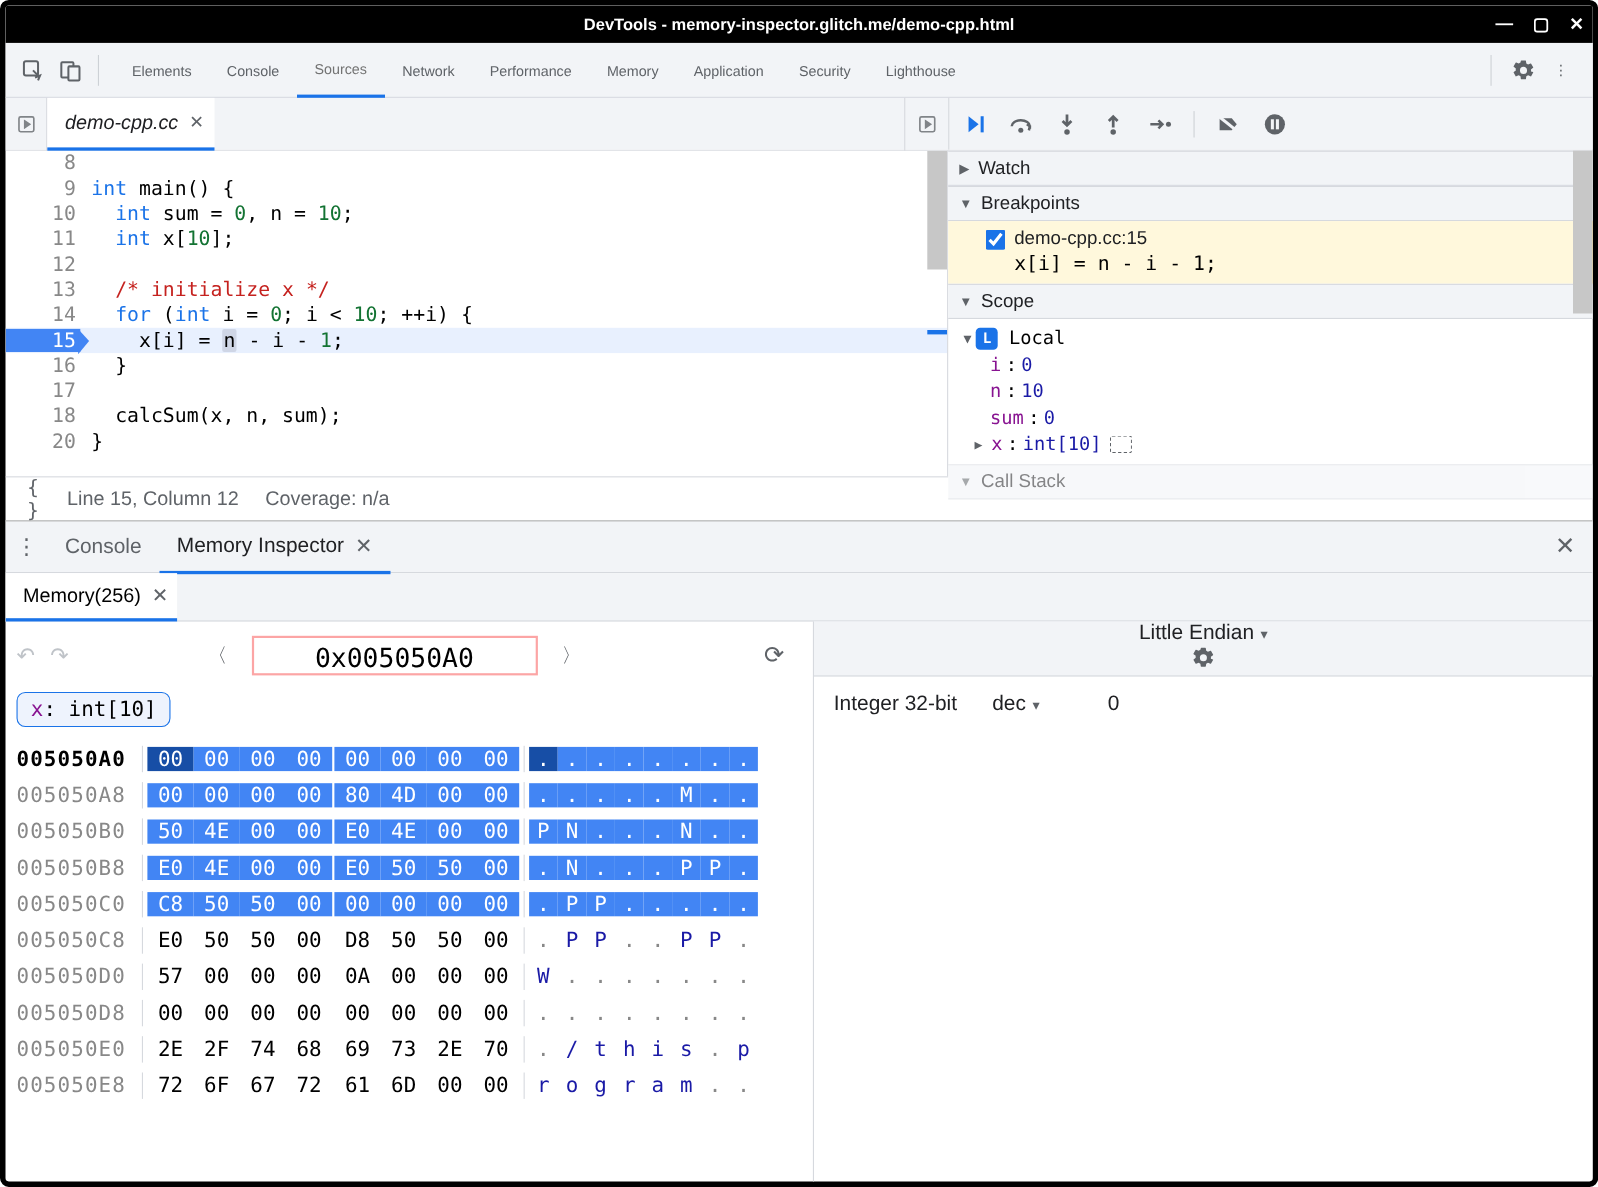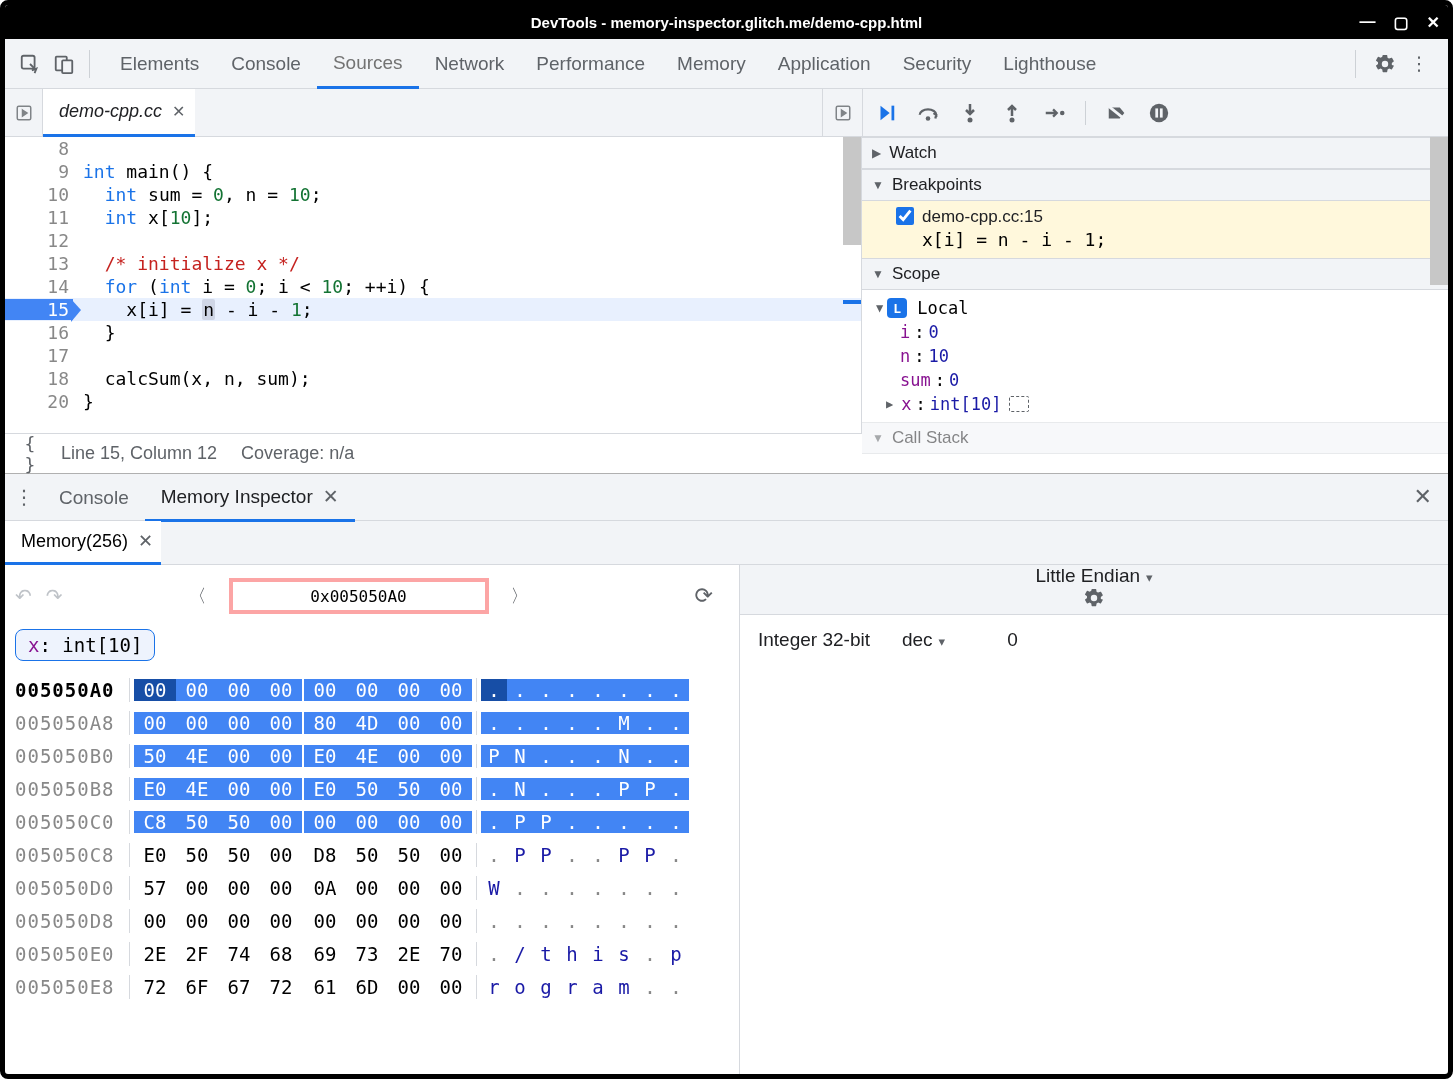--- a/index.html
+++ b/index.html
@@ -1,21 +1,21 @@
 <!DOCTYPE html>
 <html><head>
 <meta charset="utf-8">
 <style>
 * { box-sizing: border-box; margin: 0; padding: 0; }
 body { font-family: "Segoe UI", Arial, sans-serif; background: #fff; width: 1453px; height: 1079px; overflow: hidden; border: 5px solid #000; border-radius: 8px; }
 .titlebar { background: #000; color: #fff; height: 34px; display: flex; align-items: center; justify-content: center; font-size: 15px; font-weight: 600; position: relative; }
 .titlebar .winbtns { position: absolute; right: 8px; display: flex; gap: 18px; align-items: center; }
 .titlebar .winbtns span { cursor: pointer; font-size: 16px; }
 
-.topbar { height: 50px; background: #f2f4f7; border-bottom: 1px solid #d6d9de; display: flex; align-items: center; padding: 0 10px; font-size: 19px; color: #5f6368; }
+.topbar { height: 50px; background: #f2f4f7; border-bottom: 1px solid #d6d9de; display: flex; align-items: center; padding: 0 10px; font-size: 13px; color: #5f6368; }
 .topbar .iconbtn { width: 30px; height: 30px; display: flex; align-items: center; justify-content: center; margin-right: 4px; color: #5f6368; }
 .topbar .sep { width: 1px; height: 28px; background: #cdd1d6; margin: 0 14px 0 6px; }
 .topbar .tab { padding: 0 16px; height: 50px; display: flex; align-items: center; cursor: pointer; }
 .topbar .tab.active { color: #737373; font-weight: 500; border-bottom: 3px solid #1a73e8; }
 .topbar .spacer { flex: 1; }
 .gear-svg { width: 22px; height: 22px; fill: #5f6368; }
 
 .row2 { height: 48px; border-bottom: 1px solid #d6d9de; display: flex; }
 .row2 .left { width: 857px; display: flex; align-items: center; background: #f2f4f7; }
 .row2 .left .playbox { width: 38px; height: 48px; display: flex; align-items: center; justify-content: center; border-right: 1px solid #d6d9de; color: #808488; }
@@ -44,21 +44,21 @@
 .tok-cmt { color: #c5221f; }
 .hl-var { background: #cfd6e6; border-radius: 2px; padding: 0 1px; }
 .codepane .vscroll { position: absolute; right: 0; top: 0; bottom: 0; width: 18px; background: transparent; }
 .codepane .vscroll .thumb { position: absolute; right: 0; width: 18px; top: 0; height: 108px; background: #c7c7c7; }
 .codepane .vscroll .bpmark { position: absolute; right: 0; width: 18px; height: 4px; background: #1a73e8; }
 
 .dbgpane { flex: 1; font-size: 17px; position: relative; }
 .dbgsec-hdr { background: #f2f4f7; border: 1px solid #d6d9de; border-left: none; border-right: none; height: 32px; display: flex; align-items: center; padding-left: 10px; color: #202124; gap: 8px; }
 .dbgsec-hdr .tri { font-size: 12px; color: #5f6368; }
 .bp-entry { background: #fff8dc; border-right: 4px solid #f0c24a; padding: 6px 12px 8px 34px; }
-.bp-entry .l1 { display: flex; align-items: flex-start; gap: 8px; font-size: 17px; color: #202124; }
+.bp-entry .l1 { display: flex; align-items: flex-end; gap: 8px; font-size: 17px; color: #202124; }
 .bp-entry .l1 input { width: 18px; height: 18px; accent-color: #1a73e8; }
 .bp-entry .l2 { font-family: monospace; font-size: 18px; padding-left: 26px; margin-top: 2px; }
 .scope-body { padding: 6px 0; font-family: "Menlo", monospace; font-size: 17px; }
 .scope-body .row { padding: 2px 0 2px 14px; display: flex; align-items: center; gap: 4px; }
 .scope-body .indent { padding-left: 38px; }
 .localbadge { background: #1a73e8; color: #fff; width: 20px; height: 20px; border-radius: 4px; font-size: 13px; font-weight: bold; display: inline-flex; align-items: center; justify-content: center; margin-right: 6px; }
 .vname { color: #881391; }
 .vval { color: #1a1aa6; }
 .memchip { width: 20px; height: 16px; border: 1.5px dashed #5f6368; border-radius: 2px; margin-left: 4px; display: inline-block; }
 .dbgpane .vscroll2 { position: absolute; right: 0; top: 0; bottom: 0; width: 18px; }
@@ -75,21 +75,21 @@
 .drawer-tabs .x2 { margin-left: auto; padding-right: 16px; font-size: 22px; cursor: pointer; }
 
 .memtabs { height: 44px; background: #f2f4f7; border-bottom: 1px solid #d6d9de; display: flex; align-items: center; font-size: 18px; }
 .memtabs .mtab { padding: 0 8px 0 16px; height: 44px; display: flex; align-items: center; gap: 10px; background: #fff; border-bottom: 3px solid #1a73e8; }
 
 .memrow { display: flex; height: 511px; }
 .memleft { width: 735px; border-right: 1px solid #d6d9de; padding: 8px 10px; }
 .memnav { display: flex; align-items: center; gap: 14px; height: 46px; margin-bottom: 10px; }
 .memnav .undo, .memnav .redo { color: #bfc3c8; font-size: 20px; cursor: pointer; }
 .memnav .chev { color: #5f6368; font-size: 18px; padding: 0 8px; cursor: pointer; }
-.memnav .addrbox { width: 260px; height: 36px; border: 4px solid #fca5a5; display: flex; align-items: center; justify-content: center; font-family: monospace; font-size: 16px; }
+.memnav .addrbox { width: 260px; height: 36px; border: 2px solid #fca5a5; display: flex; align-items: flex-end; justify-content: center; font-family: monospace; font-size: 24px; }
 .memnav .refresh { margin-left: auto; font-size: 22px; color: #5f6368; margin-right: 16px; cursor: pointer; }
 
 .chip { display: inline-block; border: 1.5px solid #1a73e8; background: #eef3fd; border-radius: 8px; padding: 4px 12px; font-family: monospace; font-size: 19px; margin-bottom: 12px; }
 .chip .nm { color: #881391; }
 
 .hextable { font-family: "Menlo", monospace; font-size: 19px; }
 .hexline { display: flex; align-items: center; height: 33px; gap: 2px; }
 .hexaddr { width: 110px; color: #888; letter-spacing: 1px; }
 .hexaddr.bold { color: #000; font-weight: bold; }
 .hexgroup { display: flex; gap: 0; }

